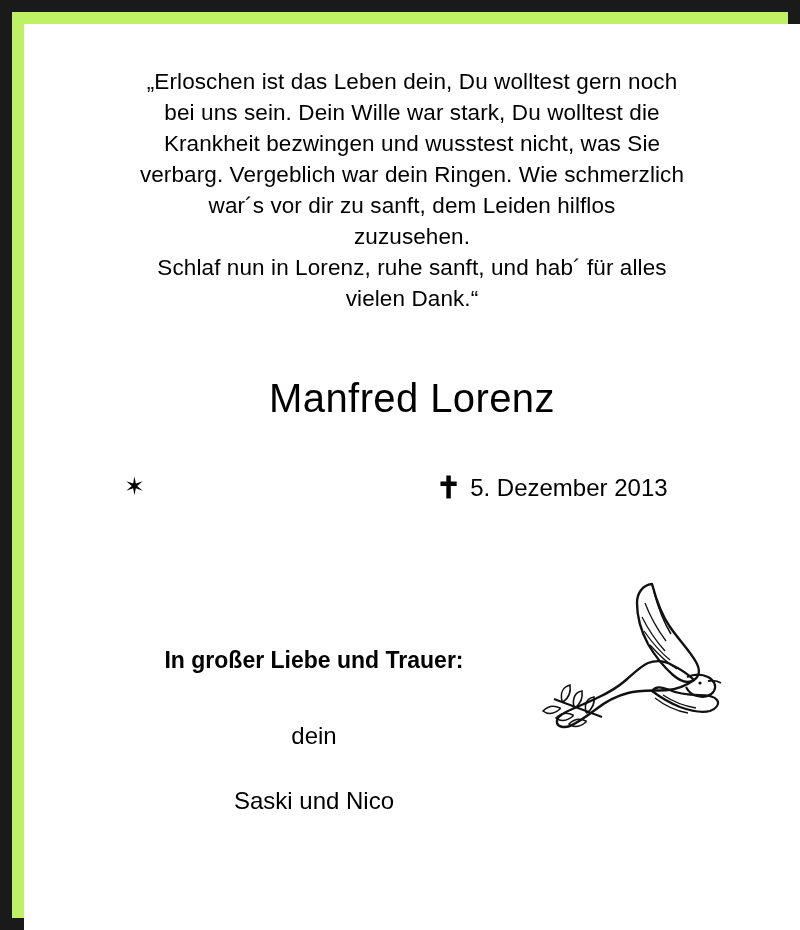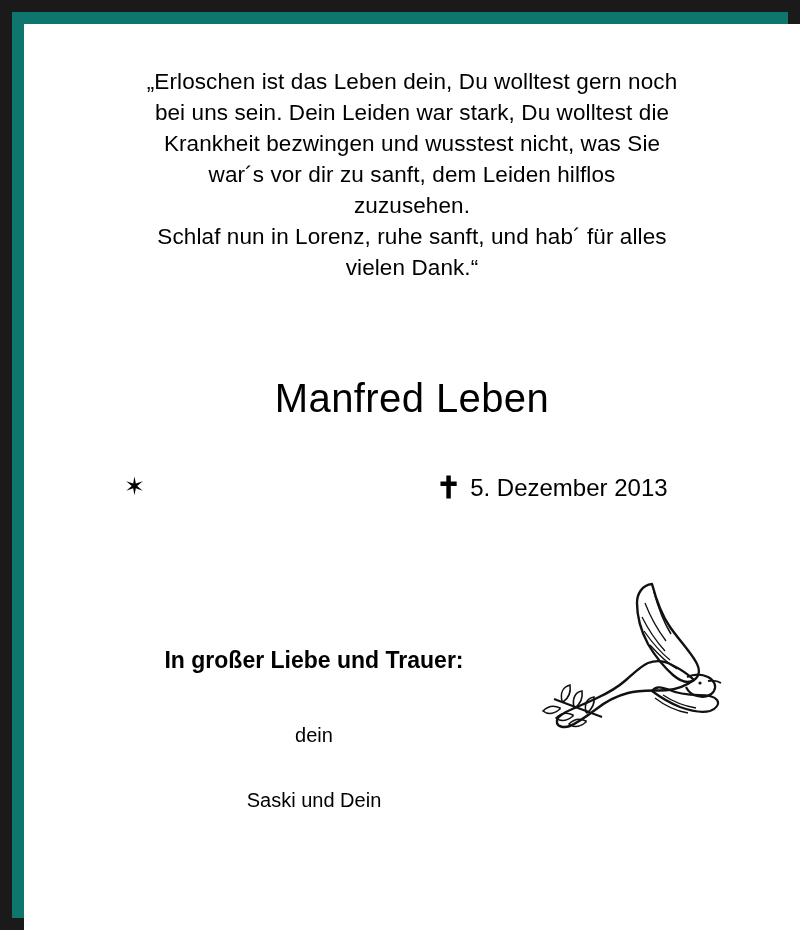--- a/index.html
+++ b/index.html
@@ -16,21 +16,21 @@
   }
 
   .obituary-frame {
     position: absolute;
     left: 0;
     top: 0;
     width: 800px;
     height: 930px;
     box-sizing: border-box;
     border: 12px solid #1a1a1a;
-    background: #0f766e;
+    background: #bef264;
   }
 
   .inner {
     position: absolute;
     left: 12px;
     top: 12px;
     width: 776px;
     height: 906px;
     box-sizing: border-box;
     background: #ffffff;
@@ -104,21 +104,21 @@
     white-space: nowrap;
     font-weight: bold;
   }
 
   .mourners {
     position: absolute;
     left: 60px;
     top: 690px;
     width: 460px;
     text-align: center;
-    font-size: 20px;
+    font-size: 24px;
     line-height: 43px;
   }
   .mourner {
     display: block;
     white-space: nowrap;
   }
   .mourner.gap {
     margin-top: 22px;
   }
 
@@ -136,45 +136,46 @@
   }
 </style>
 </head>
 <body>
 
 <div class="obituary-frame">
   <div class="inner">
 
     <div class="verse">
       <span class="verse-line">„Erloschen ist das Leben dein, Du wolltest gern noch</span>
-      <span class="verse-line">bei uns sein. Dein Leiden war stark, Du wolltest die</span>
+      <span class="verse-line">bei uns sein. Dein Wille war stark, Du wolltest die</span>
       <span class="verse-line">Krankheit bezwingen und wusstest nicht, was Sie</span>
+      <span class="verse-line">verbarg. Vergeblich war dein Ringen. Wie schmerzlich</span>
       <span class="verse-line">war´s vor dir zu sanft, dem Leiden hilflos</span>
       <span class="verse-line">zuzusehen.</span>
       <span class="verse-line">Schlaf nun in Lorenz, ruhe sanft, und hab´ für alles</span>
       <span class="verse-line">vielen Dank.“</span>
     </div>
 
-    <div class="name">Manfred Leben</div>
+    <div class="name">Manfred Lorenz</div>
 
     <div class="dates">
       <div class="date-block date-birth">
         <span class="sym sym-star">✶</span>
       </div>
       <div class="date-block date-death">
         <span class="sym sym-cross">✝</span>
         <span>5. Dezember 2013</span>
       </div>
     </div>
 
     <div class="dedication">In großer Liebe und Trauer:</div>
 
     <div class="mourners">
       <span class="mourner">dein</span>
-      <span class="mourner gap">Saski und Dein</span>
+      <span class="mourner gap">Saski und Nico</span>
     </div>
 
     <div class="dove">
       <svg viewBox="0 0 225 225" xmlns="http://www.w3.org/2000/svg">
 
         <path d="M128 25 C132 40 137 55 146 68 C155 81 166 92 172 103 C176 110 176 117 170 121
                  C164 125 156 122 149 116 C140 108 131 97 124 85 C117 72 113 57 113 44
                  C113 35 118 26 128 25 Z" fill="none" stroke="#111111" stroke-width="2.4" stroke-linejoin="round"></path>
 
         <path d="M130 33 C134 48 139 62 147 75" fill="none" stroke="#111111" stroke-width="1.5"></path>

